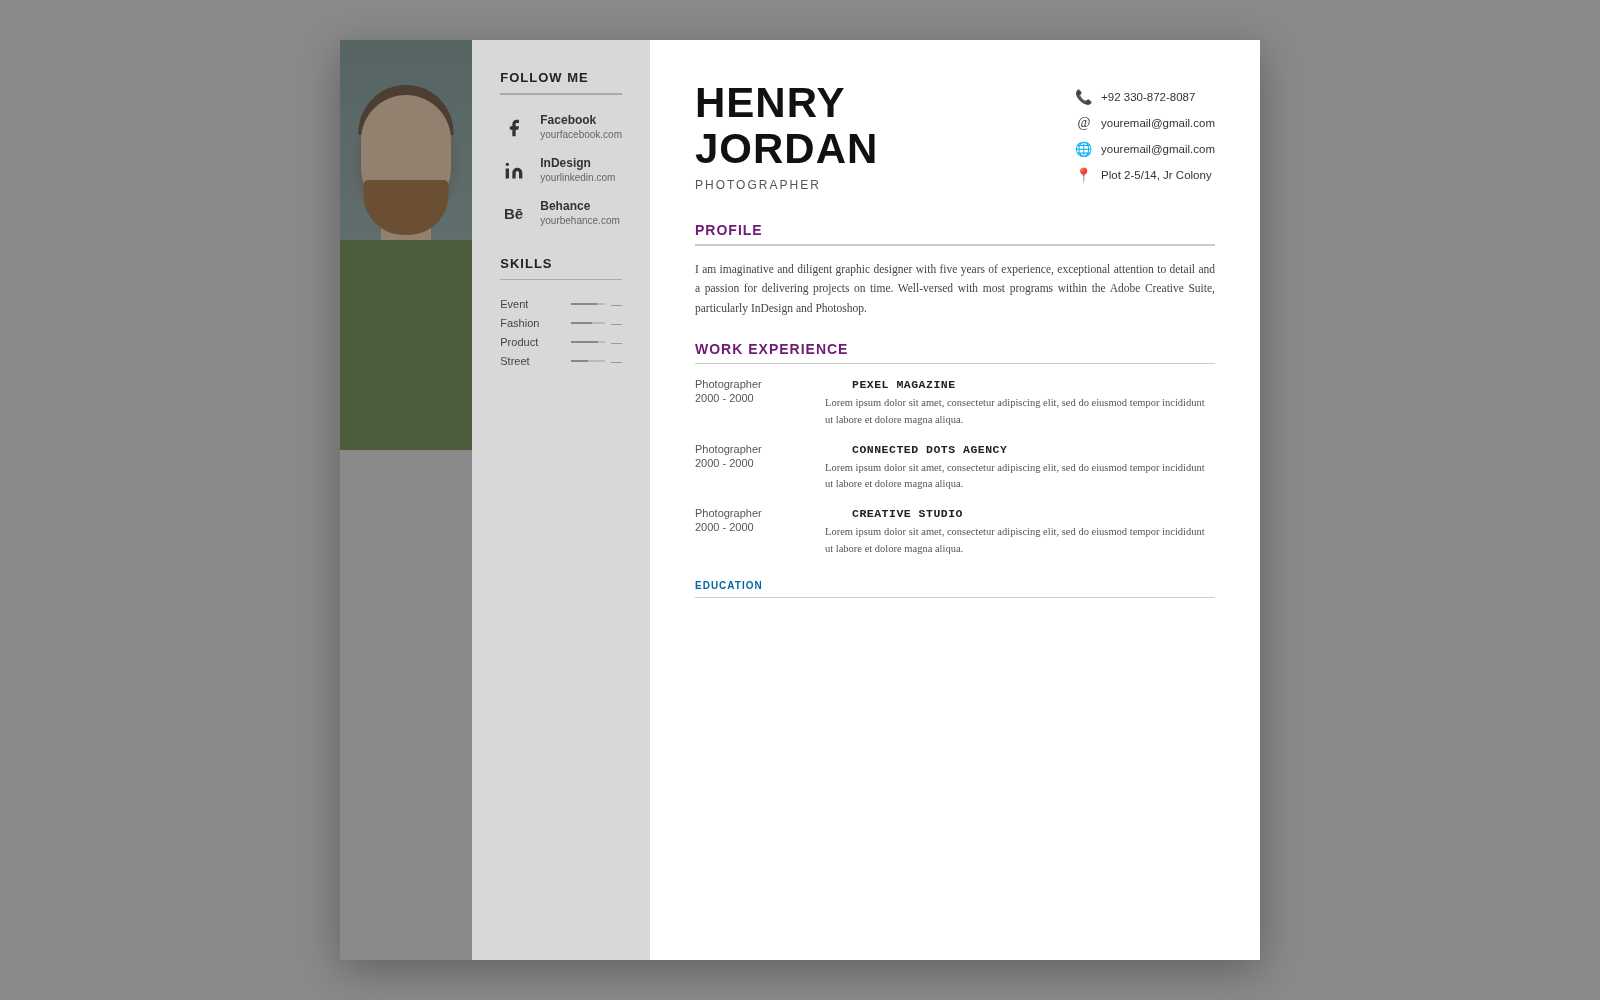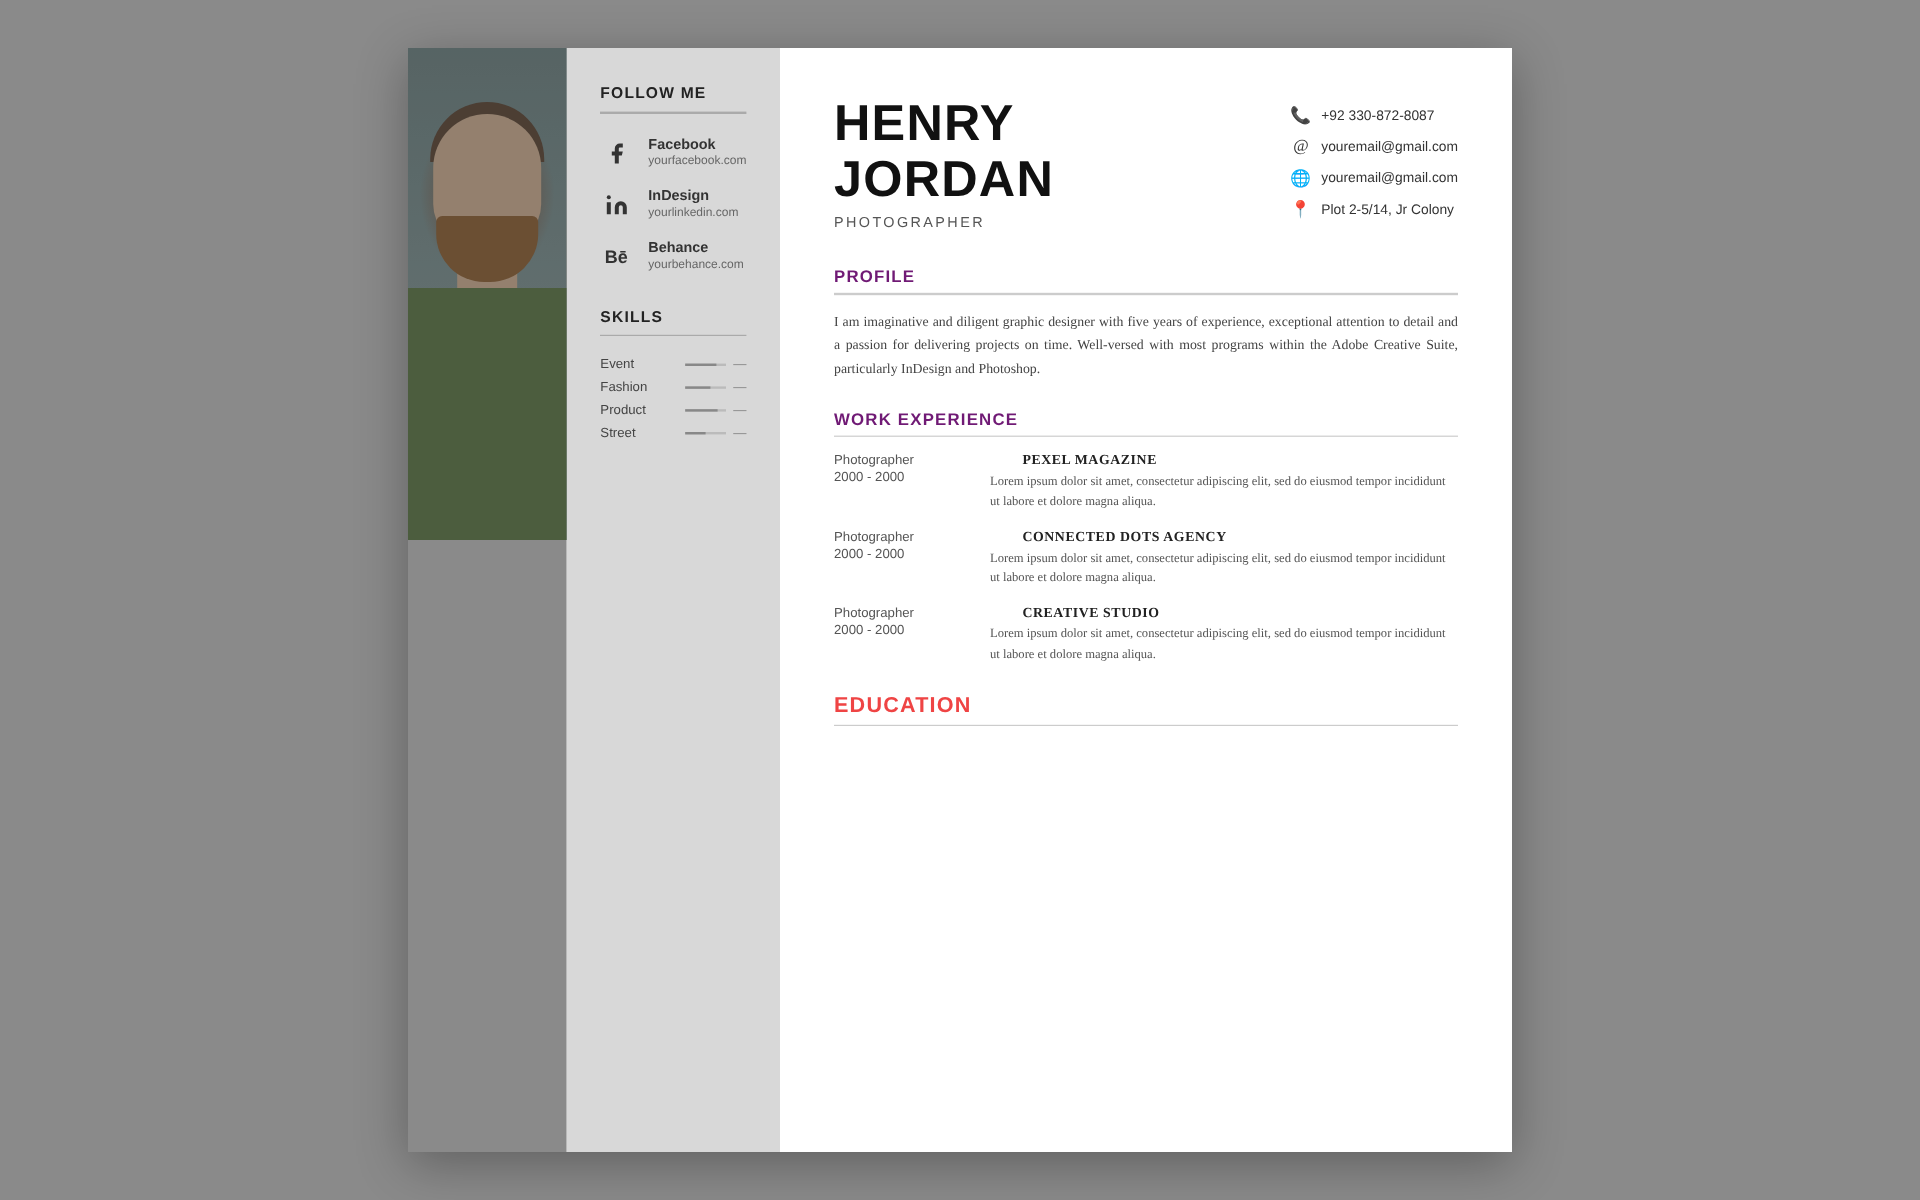--- a/index.html
+++ b/index.html
@@ -347,41 +347,41 @@
       font-family: Arial, Helvetica, sans-serif;
       font-size: 11px;
       color: #555;
     }
 
     .work-right {
       flex: 1;
     }
 
     .work-company {
-      font-family: Liberation Serif, serif;
+      font-family: Liberation Mono, monospace;
       font-size: 11.5px;
       font-weight: 700;
       color: #222;
       letter-spacing: 0.5px;
       margin-bottom: 4px;
       padding-left: 27px;
     }
 
     .work-desc {
       font-family: Georgia, serif;
       font-size: 10.5px;
       color: #555;
       line-height: 1.6;
     }
 
     .education-heading {
       font-family: Arial, Helvetica, sans-serif;
-      font-size: 18px;
+      font-size: 10px;
       font-weight: 700;
-      color: #ef4444;
+      color: #0369a1;
       letter-spacing: 1px;
       margin-bottom: 6px;
       margin-top: 10px;
     }
   </style>
 </head>
 <body>
 
 <div class="resume-wrapper">
 

